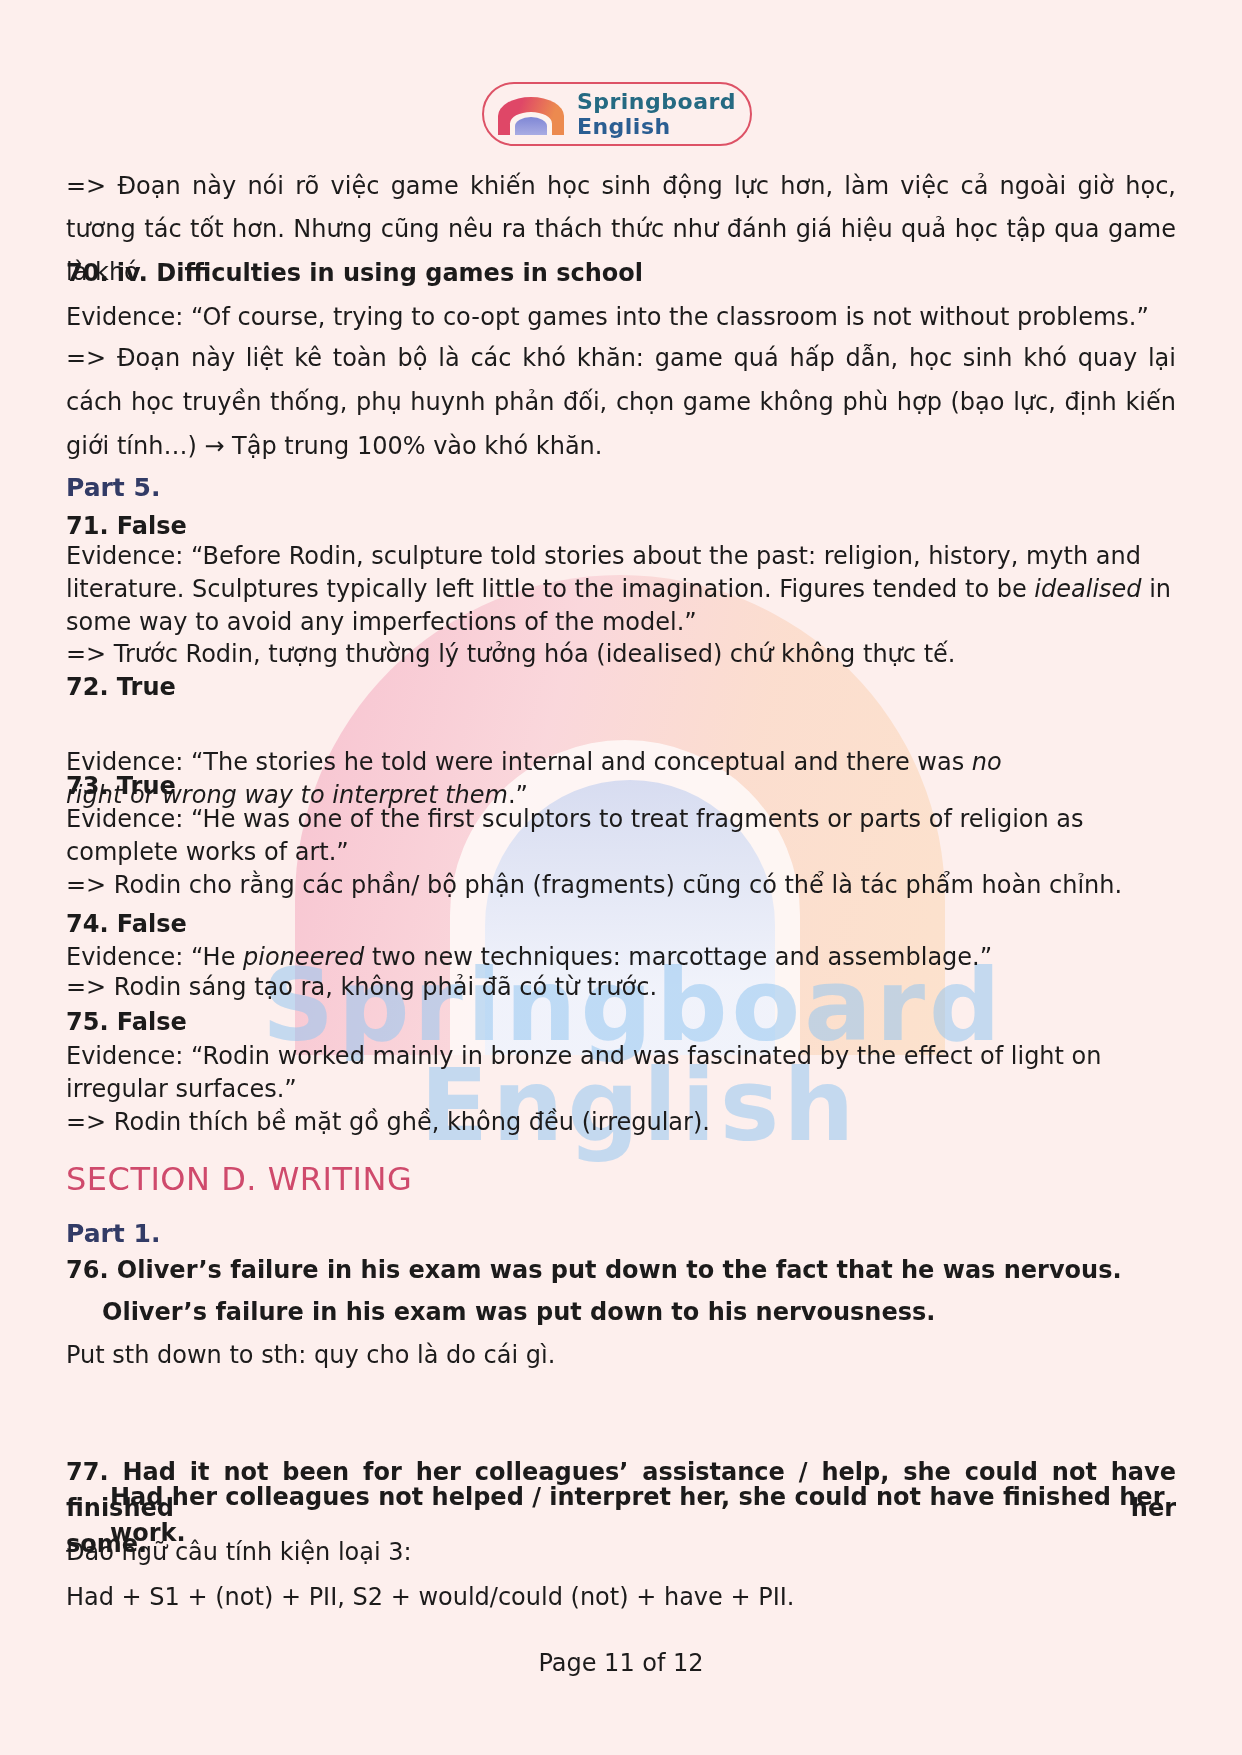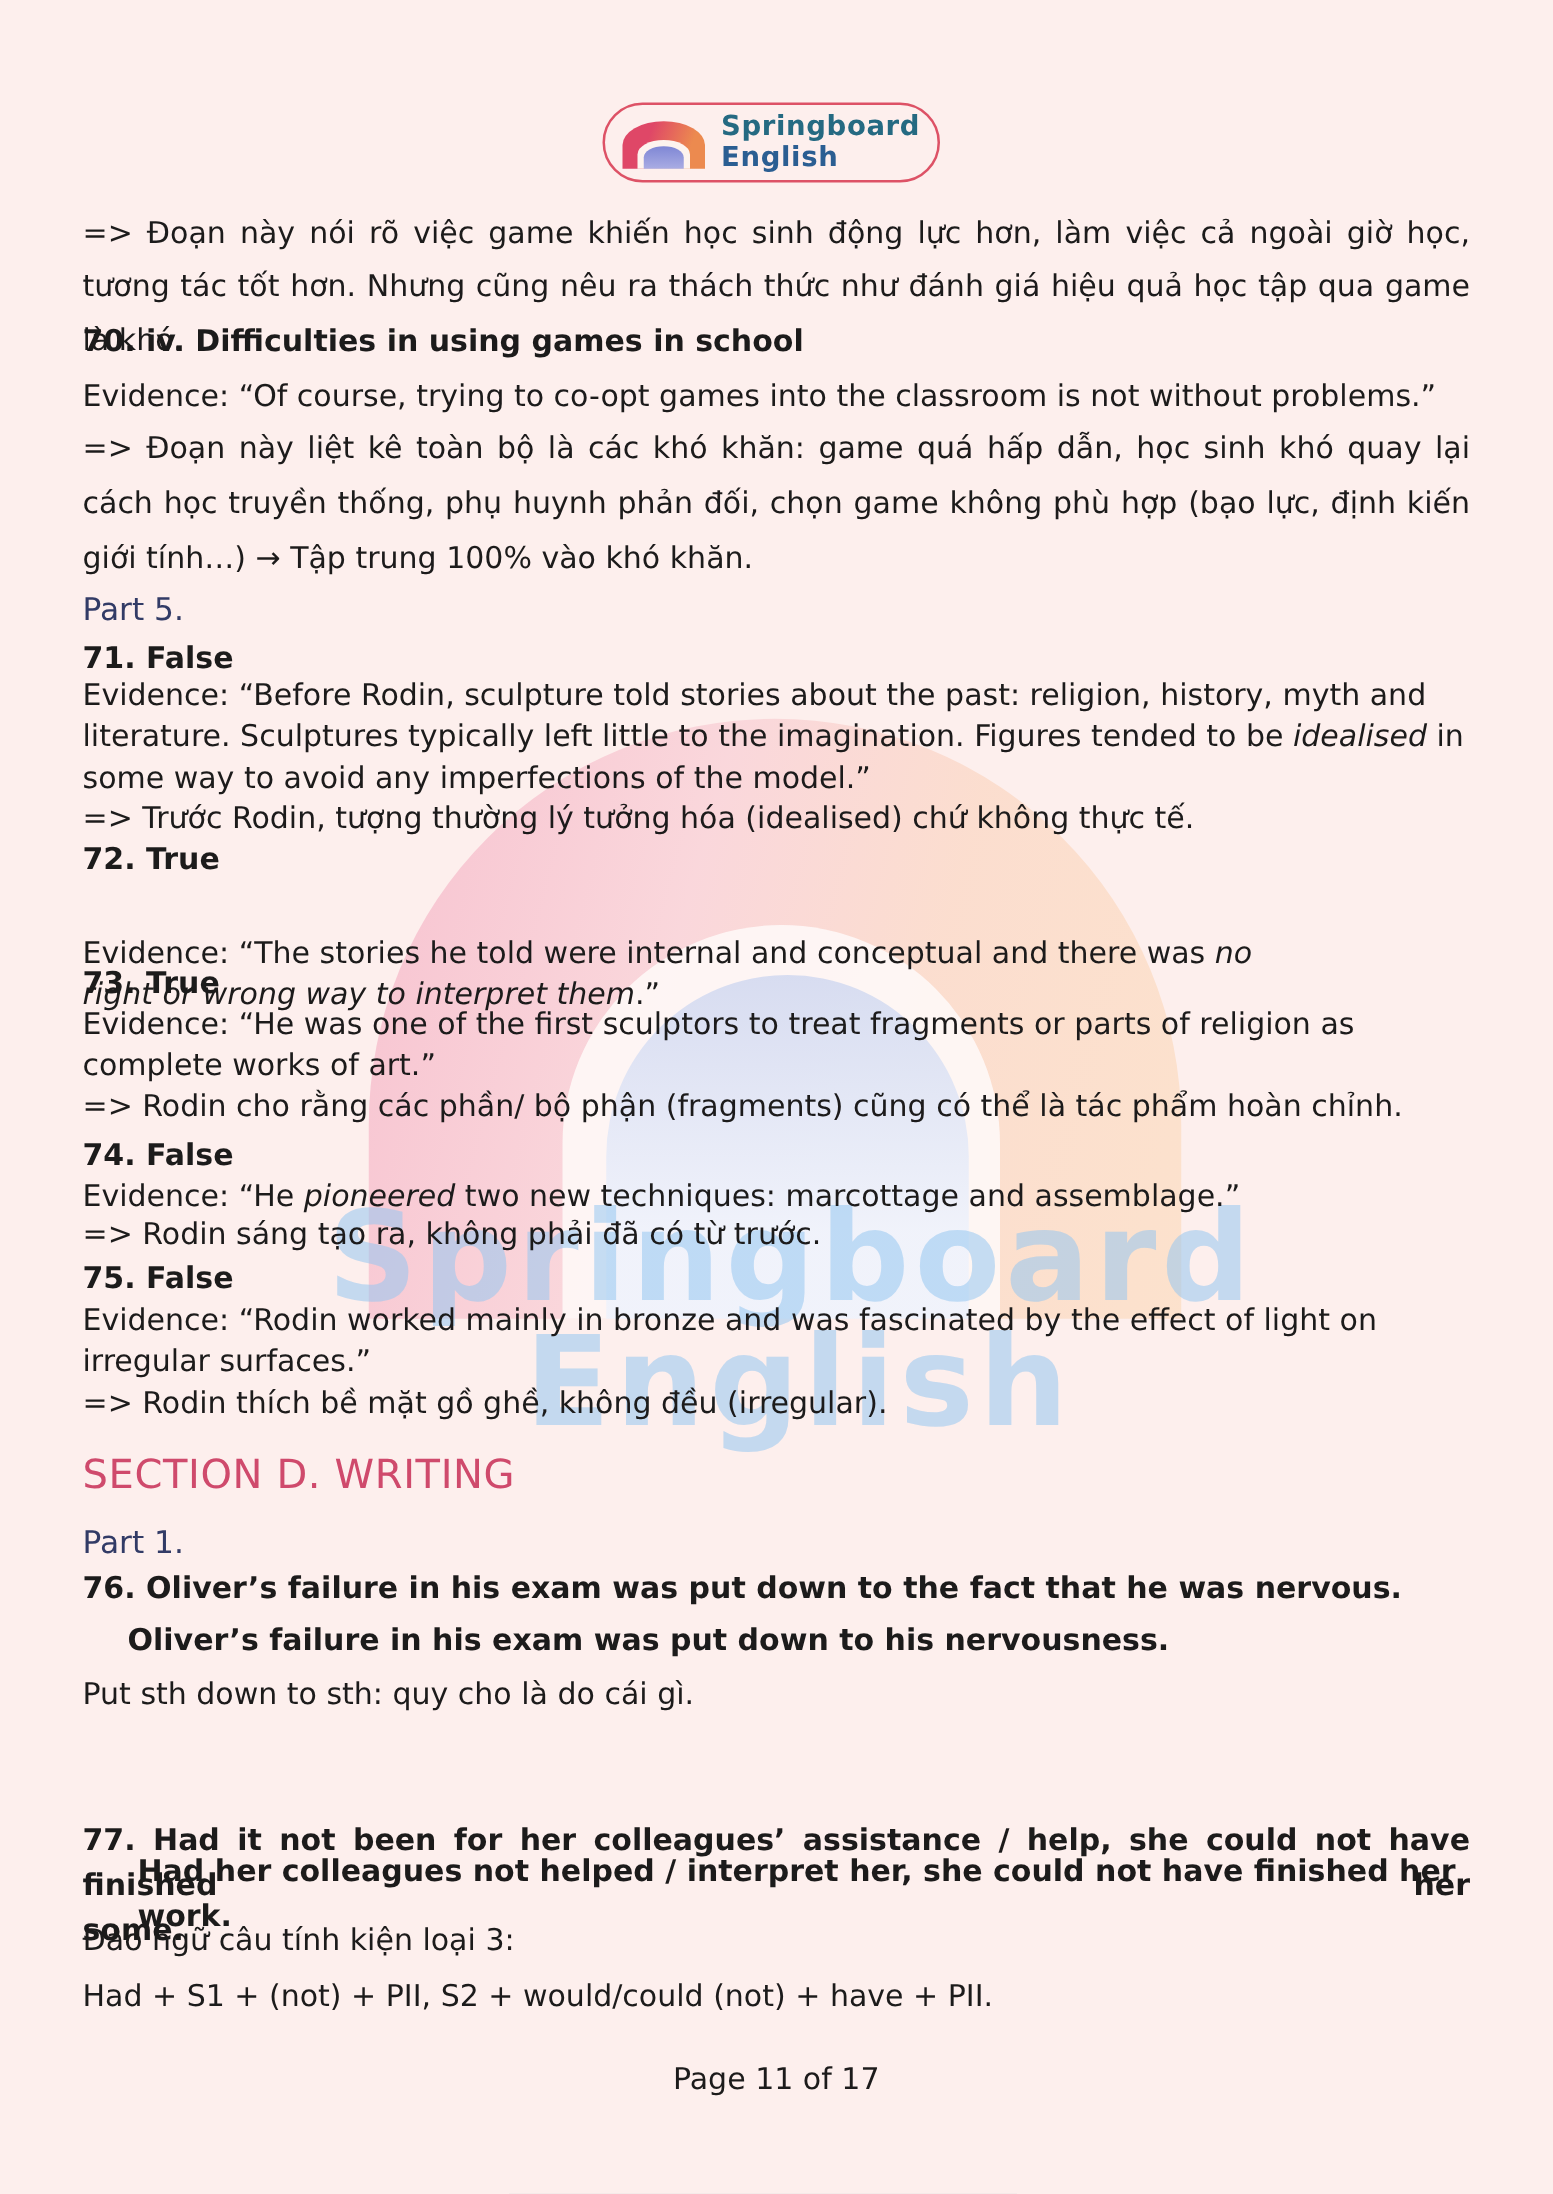--- a/index.html
+++ b/index.html
@@ -71,21 +71,21 @@
   .blk {
     position:absolute; z-index:1;
     left:66px; right:66px;
     font-size:24px; line-height:43px;
   }
   .tight { line-height:33px; }
   .wlh   { line-height:36px; }
   .just  { text-align:justify; }
   .jall  { text-align:justify; text-align-last:justify; }
   .b     { font-weight:bold; }
-  .navy  { color:#323b66; font-weight:normal; font-size:25px; }
+  .navy  { color:#323b66; font-weight:bold; font-size:25px; }
   .sec   { color:#cf4a6c; font-weight:normal; font-size:32px; letter-spacing:0.5px; }
   .ital  { font-style:italic; }
   .ind1  { padding-left:36px; }
   .ind2  { padding-left:44px; }
   .narrow{ max-width:945px;margin-top:42px; }
   .footer{ left:0; right:0; text-align:center; font-size:24px; }
 </style>
 </head>
 <body>
 
@@ -145,15 +145,15 @@
   <div class="blk wlh" style="top:1337px">Put sth down to sth: quy cho là do cái gì.</div>
 
   <div class="blk b wlh" style="top:1454px">
     <div class="jall">77. Had it not been for her colleagues’ assistance / help, she could not have finished her</div>
     <div>some.</div>
   </div>
   <div class="blk b wlh ind2" style="top:1479px">Had her colleagues not helped / interpret her, she could not have finished her work.</div>
   <div class="blk wlh" style="top:1534px">Đảo ngữ câu tính kiện loại 3:</div>
   <div class="blk wlh" style="top:1579px">Had + S1 + (not) + PII, S2 + would/could (not) + have + PII.</div>
 
-  <div class="blk footer" style="top:1642px">Page 11 of 17</div>
+  <div class="blk footer" style="top:1642px">Page 11 of 12</div>
 
 </div>
 
 </body></html>

